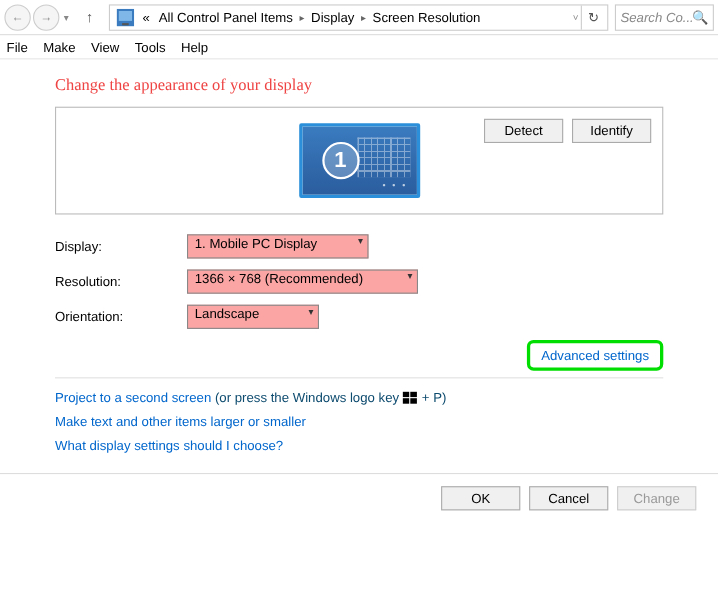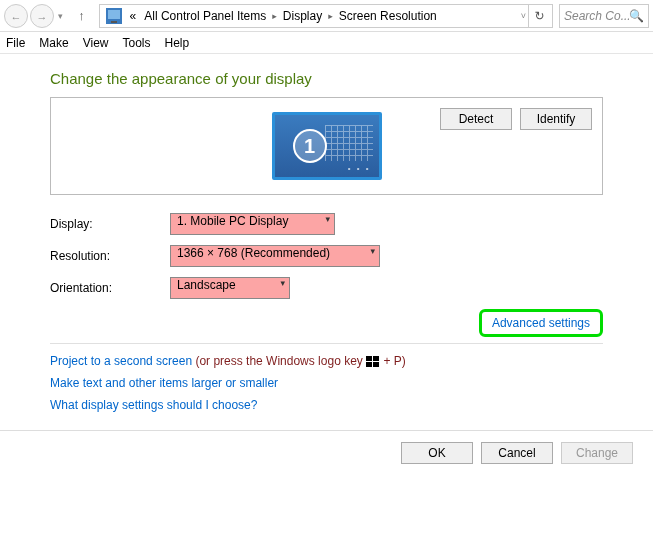--- a/index.html
+++ b/index.html
@@ -12,41 +12,41 @@
 .addr-icon { width: 16px; height: 16px; margin: 0 4px; }
 .crumb { padding: 0 4px; cursor: default; }
 .crumb-sep { color: #666; font-size: 9px; padding: 0 2px; }
 .refresh-btn { width: 22px; height: 22px; border-left: 1px solid #ccc; display: flex; align-items: center; justify-content: center; color: #555; font-size: 12px; }
 .searchbox { width: 90px; height: 24px; border: 1px solid #ccc; display: flex; align-items: center; padding: 0 4px; color: #888; }
 .search-text { flex: 1; font-style: italic; overflow: hidden; white-space: nowrap; }
 .search-icon { font-size: 12px; color: #555; }
 .menubar { height: 22px; display: flex; align-items: center; padding: 0 6px; gap: 14px; border-bottom: 1px solid #e5e5e5; }
 .menu-item { cursor: default; }
 .content { padding: 16px 50px 10px 50px; }
-.page-title { color: #4d7c0f; font-size: 15px; margin-bottom: 10px; }
+.page-title { color: #ef4444; font-size: 15px; margin-bottom: 10px; font-family: Liberation Serif, serif; }
 .display-box { border: 1px solid #bbb; height: 98px; position: relative; display: flex; align-items: center; justify-content: center; margin-bottom: 18px; }
 .monitor { width: 110px; height: 68px; border: 3px solid #2b90d9; background: linear-gradient(#3a7bbf, #2a5d9e); position: relative; border-radius: 2px; display: flex; align-items: center; justify-content: center; }
 .monitor-num { position: absolute; width: 34px; height: 34px; border-radius: 50%; background: rgba(255,255,255,0.25); border: 2px solid #fff; color: #fff; font-size: 20px; font-weight: bold; display: flex; align-items: center; justify-content: center; left: 18px; top: 14px; }
 .monitor-grid { position: absolute; right: 6px; top: 10px; width: 48px; height: 36px; background: repeating-linear-gradient(#fff 0 1px, transparent 1px 6px), repeating-linear-gradient(90deg, #fff 0 1px, transparent 1px 6px); opacity: 0.4; }
 .monitor-dots { position: absolute; right: 8px; bottom: 4px; color: #fff; font-size: 8px; letter-spacing: 2px; opacity: 0.7; }
 .side-btns { position: absolute; right: 10px; top: 10px; display: flex; flex-direction: row; gap: 8px; }
 .win-btn { width: 72px; height: 22px; border: 1px solid #aaa; background: #f0f0f0; font-size: 12px; cursor: default; }
 .win-btn:disabled { color: #999; }
 .form-row { display: flex; align-items: center; margin-bottom: 10px; }
 .form-label { width: 120px; }
 .dropdown { height: 22px; border: 1px solid #888; background: #fca5a5; display: flex; align-items: flex-start; padding: 0 6px; position: relative; }
 .dropdown::after { content: "▾"; position: absolute; right: 4px; font-size: 9px; color: #333; }
 .dd-display { width: 165px; }
 .dd-res { width: 210px; }
 .dd-orient { width: 120px; }
 .adv-row { text-align: right; margin-top: 8px; padding-bottom: 6px; border-bottom: 1px solid #e0e0e0; }
 .adv-link { color: #0066cc; display: inline-block; border: 3px solid #00dd00; border-radius: 6px; padding: 4px 10px; }
 .links { margin-top: 10px; }
 .link-line { margin-bottom: 8px; color: #0066cc; }
-.link-line .plain { color: #7f1d1d; }
+.link-line .plain { color: #0c4a6e; }
 .winkey { display: inline-block; width: 14px; height: 12px; vertical-align: middle; }
 .footer { border-top: 1px solid #ddd; height: 44px; display: flex; align-items: center; justify-content: flex-end; padding: 0 20px; gap: 8px; }
 .footer-btn { width: 72px; height: 22px; border: 1px solid #aaa; background: #f0f0f0; font-size: 12px; }
 .footer-btn:disabled { color: #999; border-color: #ccc; }
 </style>
 </head>
 <body>
 
 <div class="titlebar">
   <div class="nav-btn">

